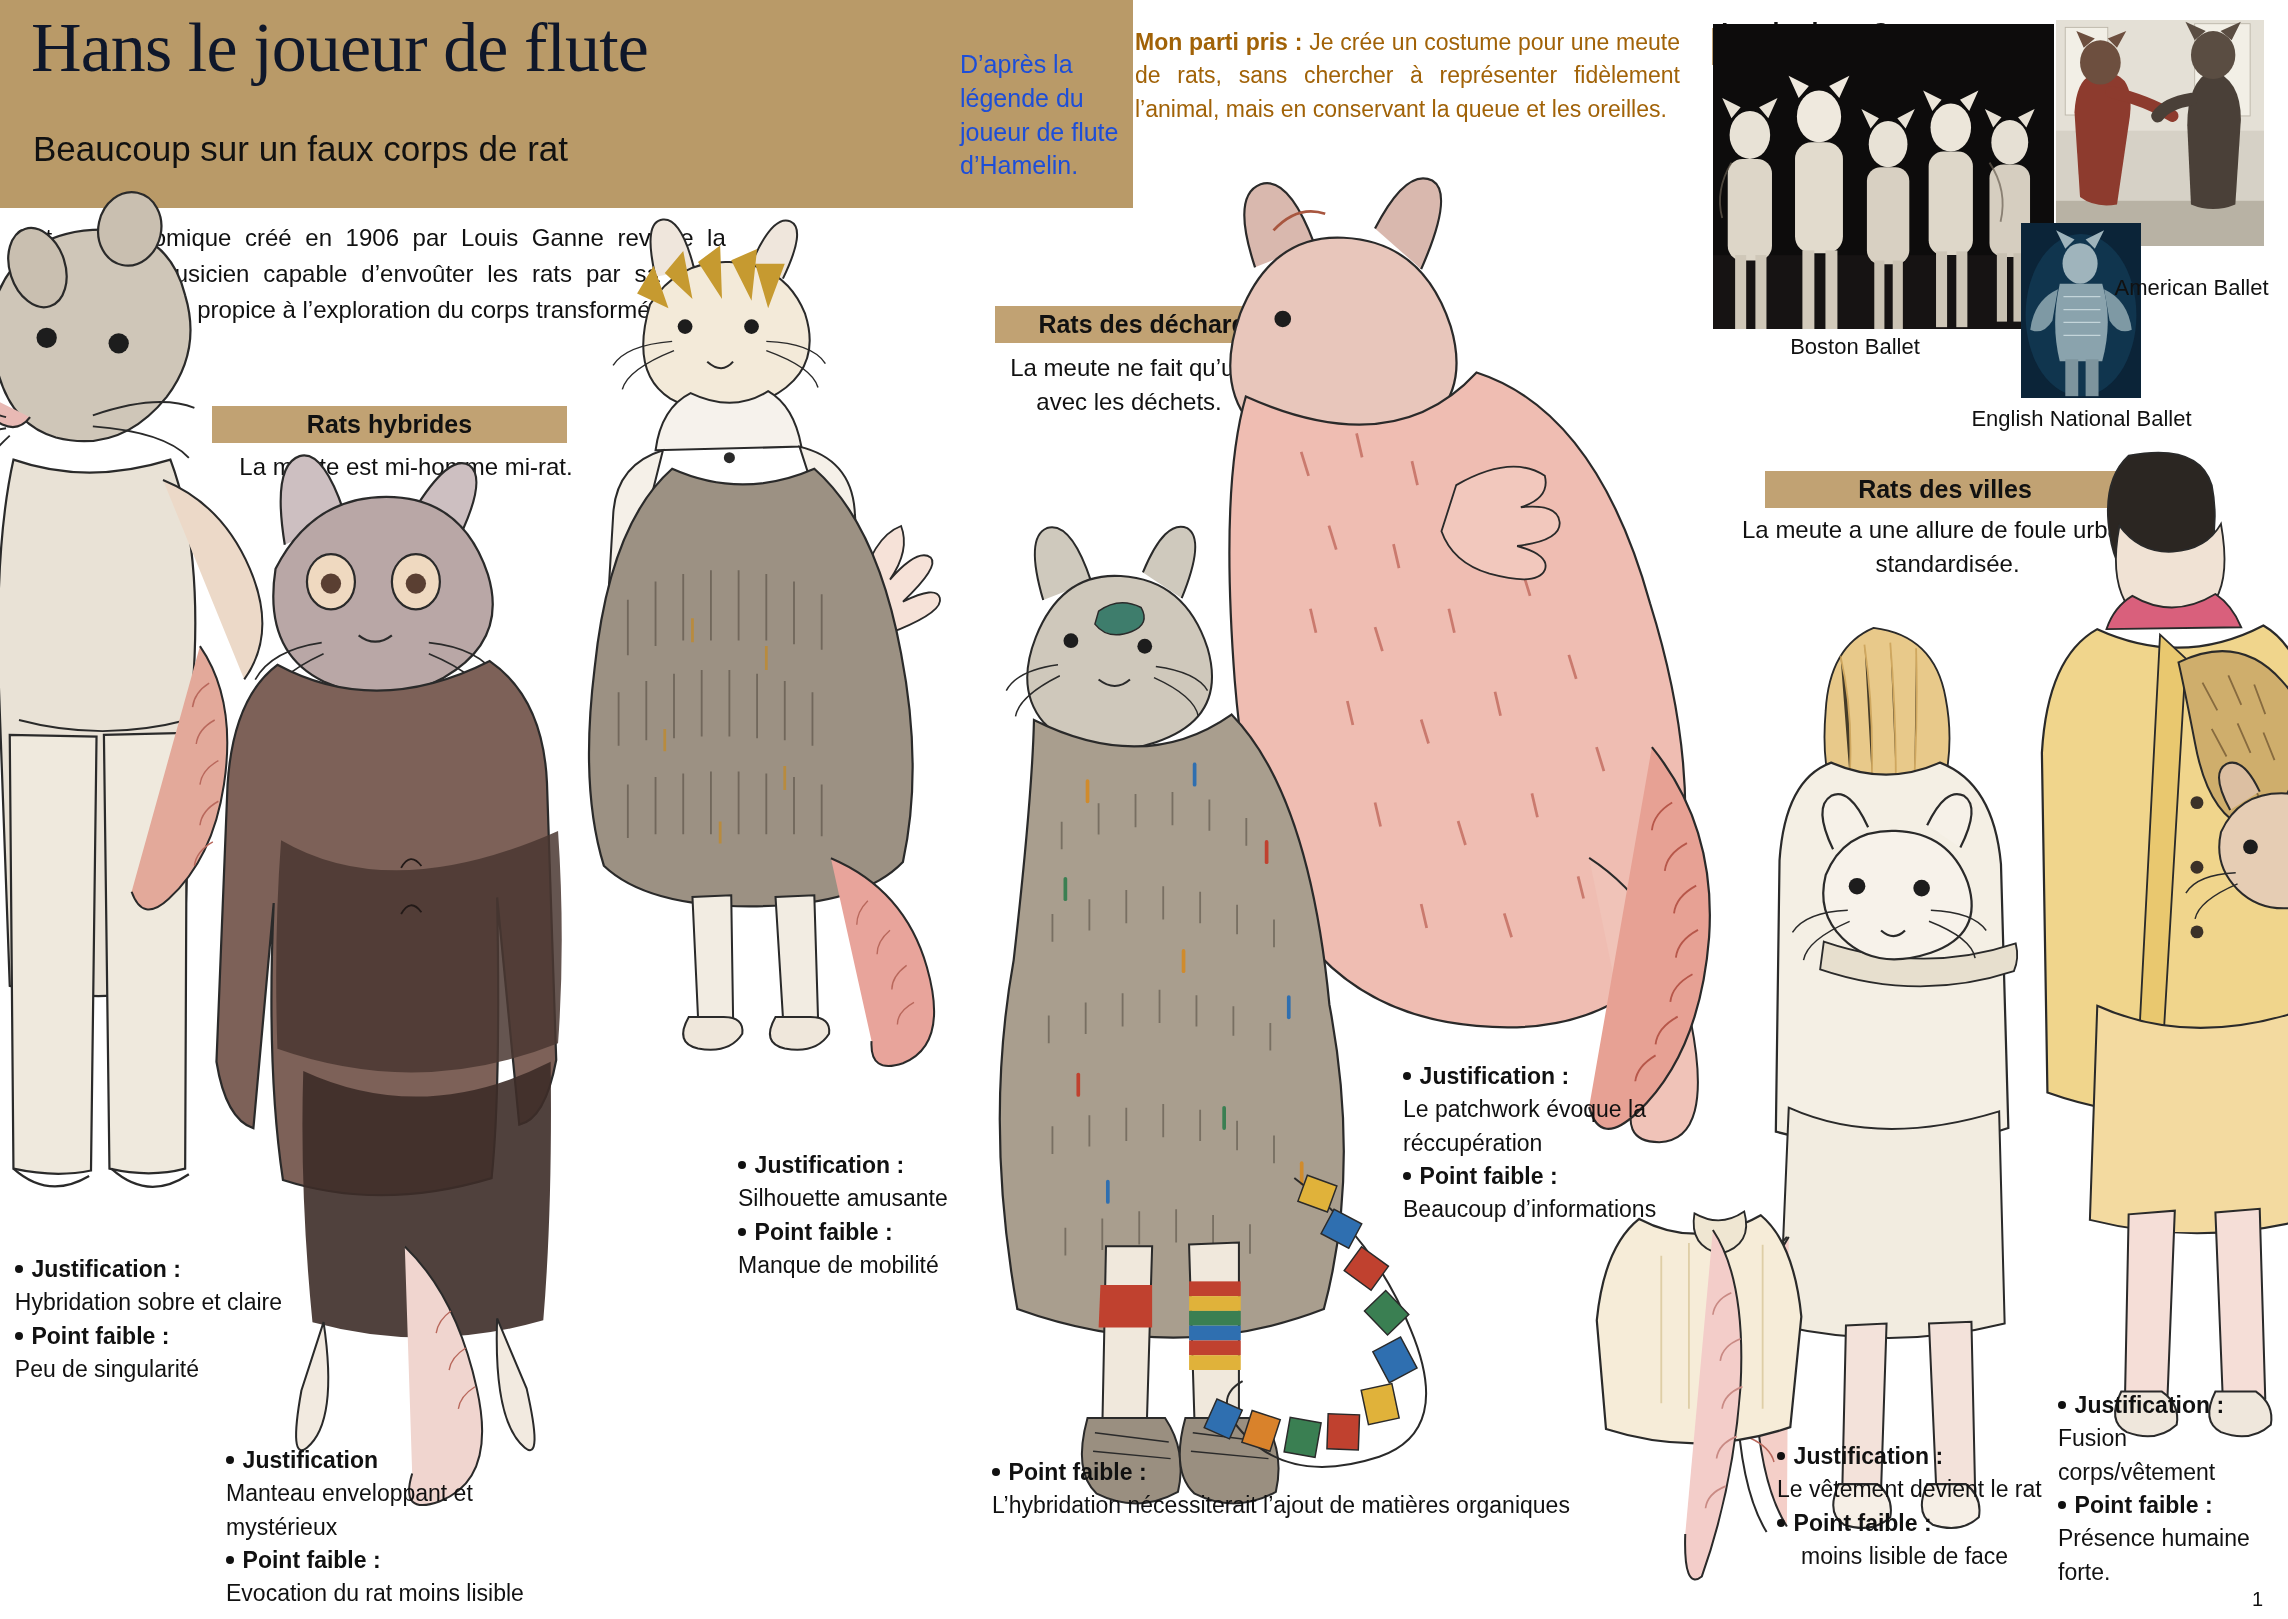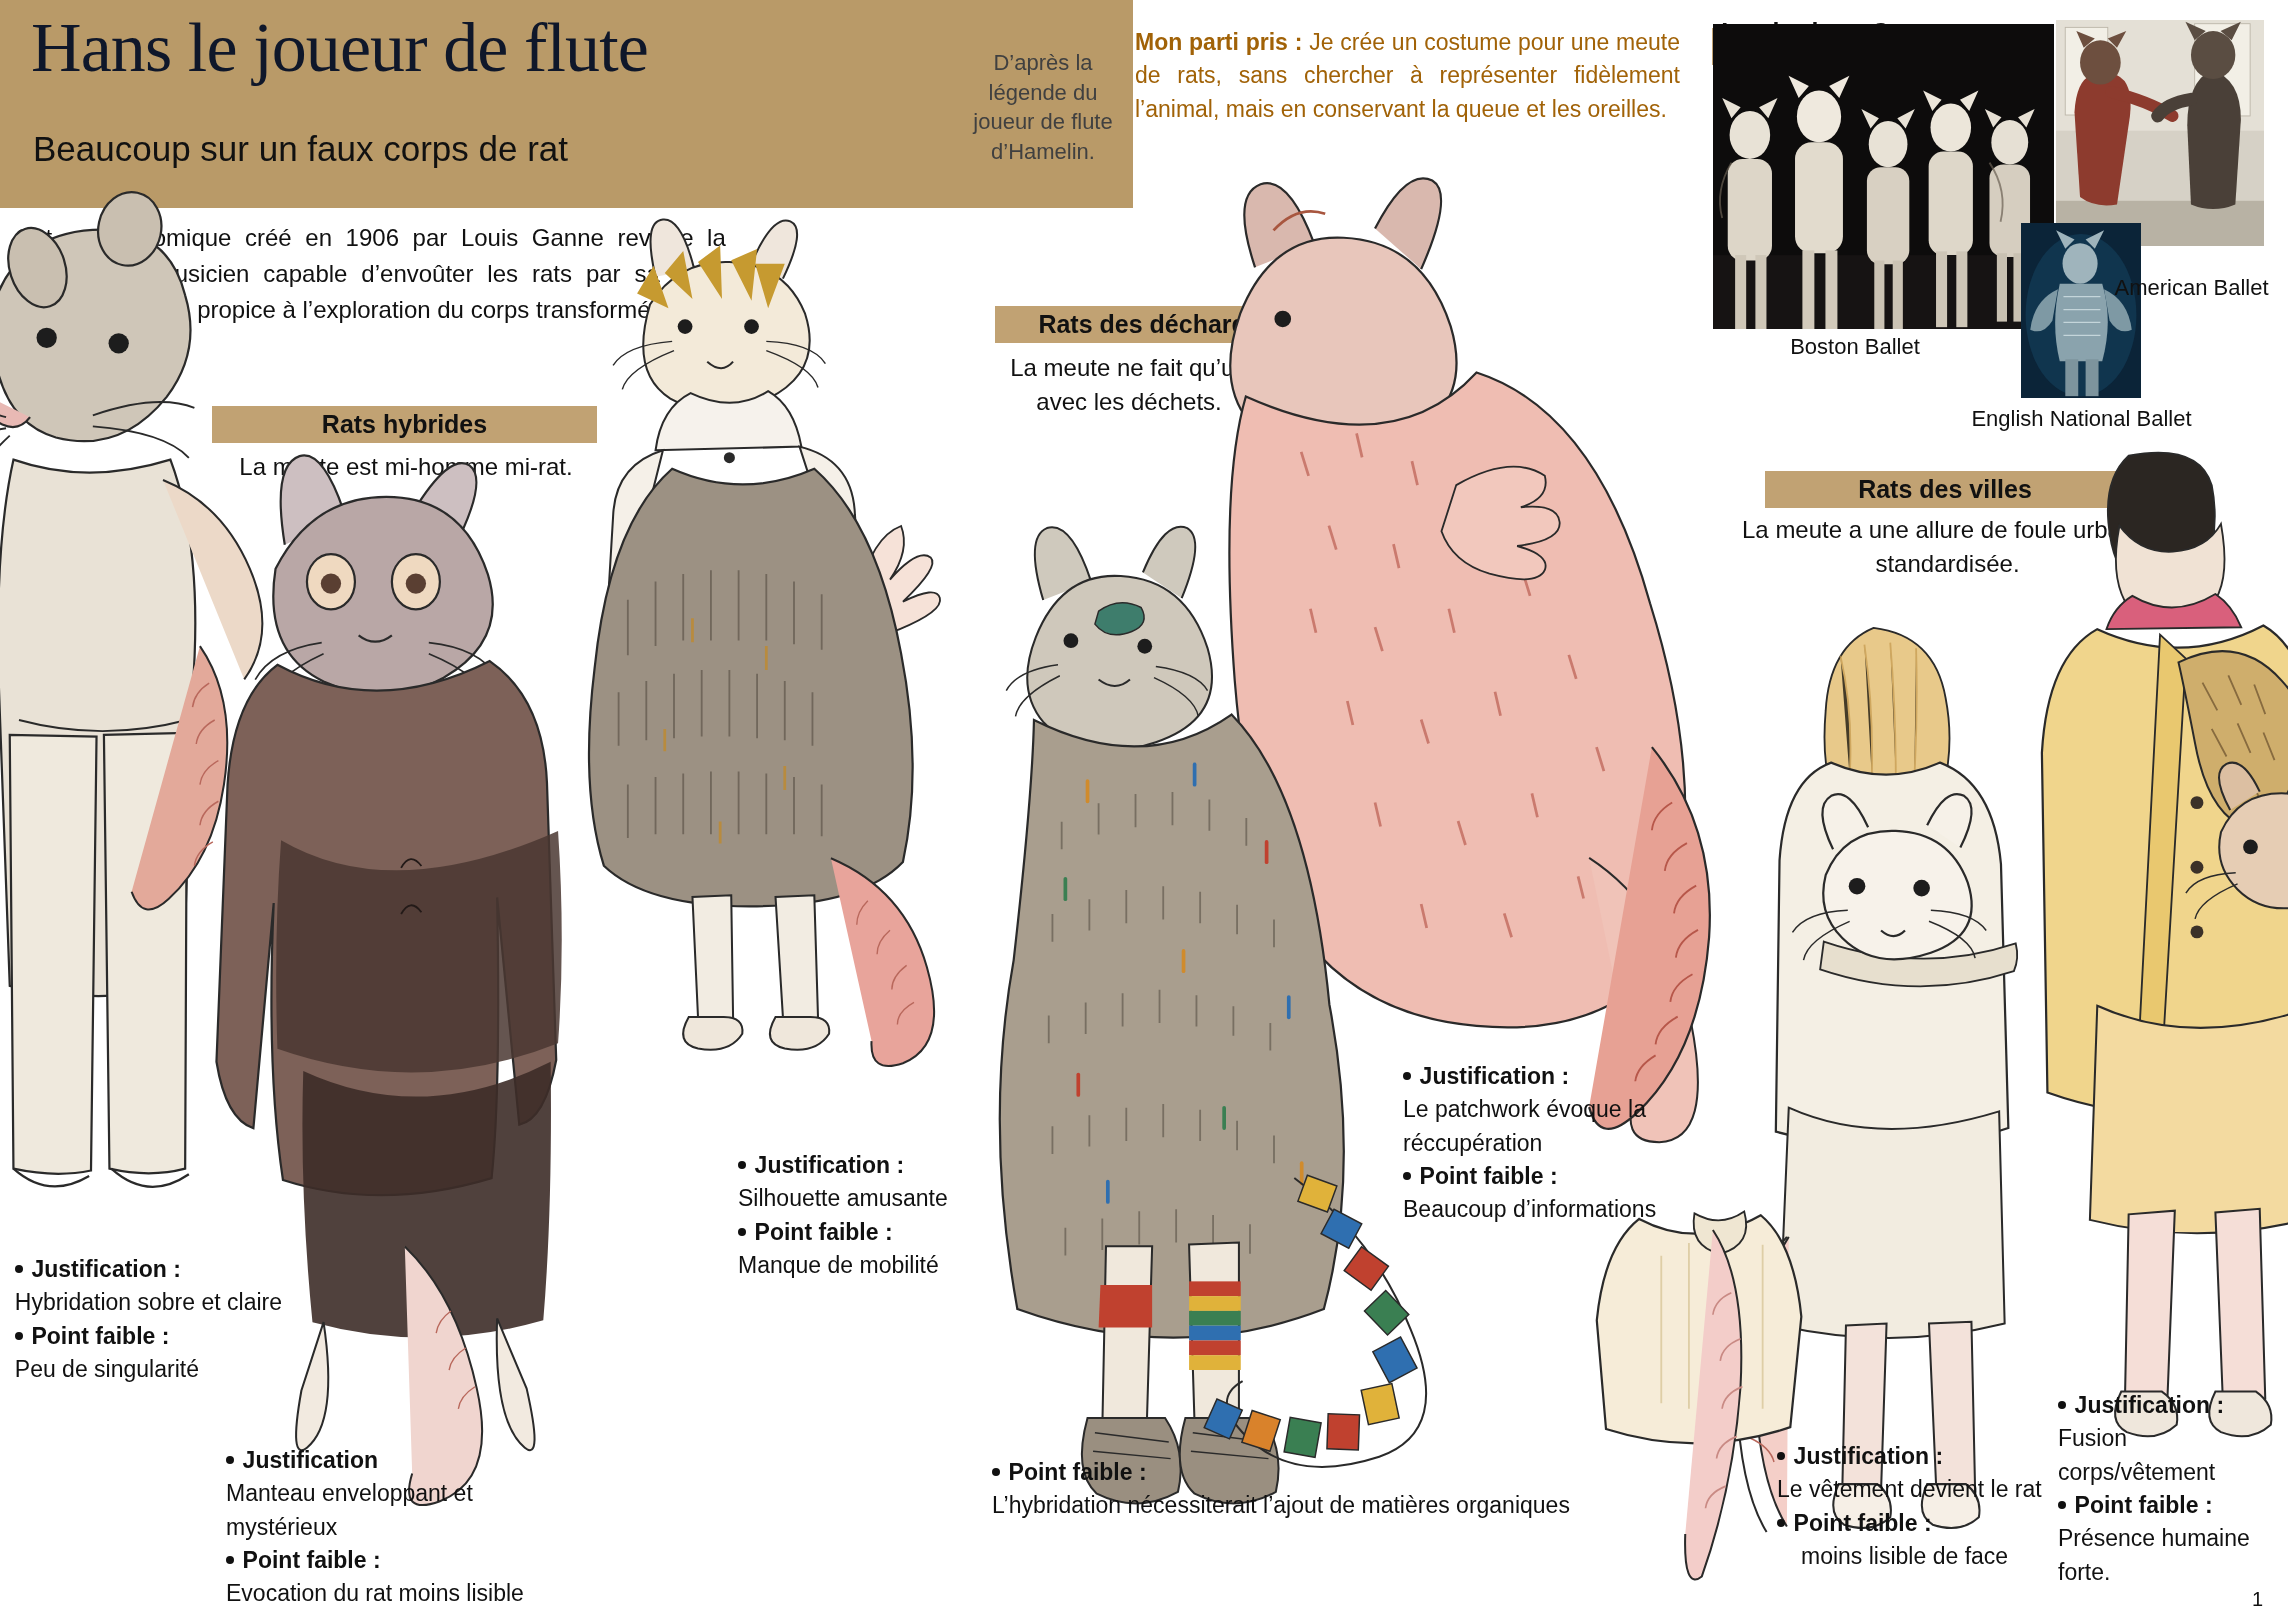--- a/index.html
+++ b/index.html
@@ -24,21 +24,21 @@
     font-size:70px;line-height:1;color:#0f172a;
     letter-spacing:-0.9px;
     font-weight:400;
   }
   .title-sub{
     position:absolute;left:33px;top:129px;
     font-size:35px;color:#111;font-weight:400;
   }
   .legend-note{
     position:absolute;left:960px;top:48px;width:166px;
-    text-align:center;font-size:22px;line-height:1.35;color:#404040;
+    font-size:25px;line-height:1.35;color:#1d4ed8;
   }
 
   .parti-pris{
     position:absolute;left:1135px;top:26px;width:545px;
     font-size:23px;line-height:1.45;text-align:justify;color:#a16207;
   }
   .parti-pris b{font-weight:bold;}
 
   .intro{
     position:absolute;left:14.8px;top:220px;width:711px;
@@ -183,21 +183,21 @@
       <g stroke="#d7e6ea" stroke-width="1.4" opacity="0.75" fill="none">
         <path d="M46,80 l40,0 M46,94 l40,0 M46,108 l40,0 M46,122 l40,0"></path>
       </g>
     </svg>
   </div>
 
   <div class="cap" style="left:1735px;top:334px;width:240px;">Boston Ballet</div>
   <div class="cap" style="left:2104px;top:275px;width:175px;">American Ballet</div>
   <div class="cap" style="left:1929px;top:406px;width:305px;">English National Ballet</div>
 
-  <div class="band" style="left:212px;top:406px;width:385px;">Rats hybrides</div>
+  <div class="band" style="left:212px;top:406px;width:355px;">Rats hybrides</div>
   <div class="band-caption" style="left:212px;top:450px;width:388px;">La meute est mi-homme mi-rat.</div>
 
   <div class="band" style="left:995px;top:306px;width:323px;">Rats des décharges</div>
   <div class="band-caption" style="left:995px;top:351px;width:268px;">La meute ne fait qu’un avec les déchets.</div>
 
   <div class="band" style="left:1765px;top:471px;width:360px;">Rats des villes</div>
   <div class="band-caption" style="left:1735px;top:513px;width:425px;">La meute a une allure de foule urbaine standardisée.</div>
 
   <div class="ill" style="left:-18.5px;top:203px;width:314px;height:1034px;">
     <svg width="314" height="1034" viewBox="0 0 340 1120">

